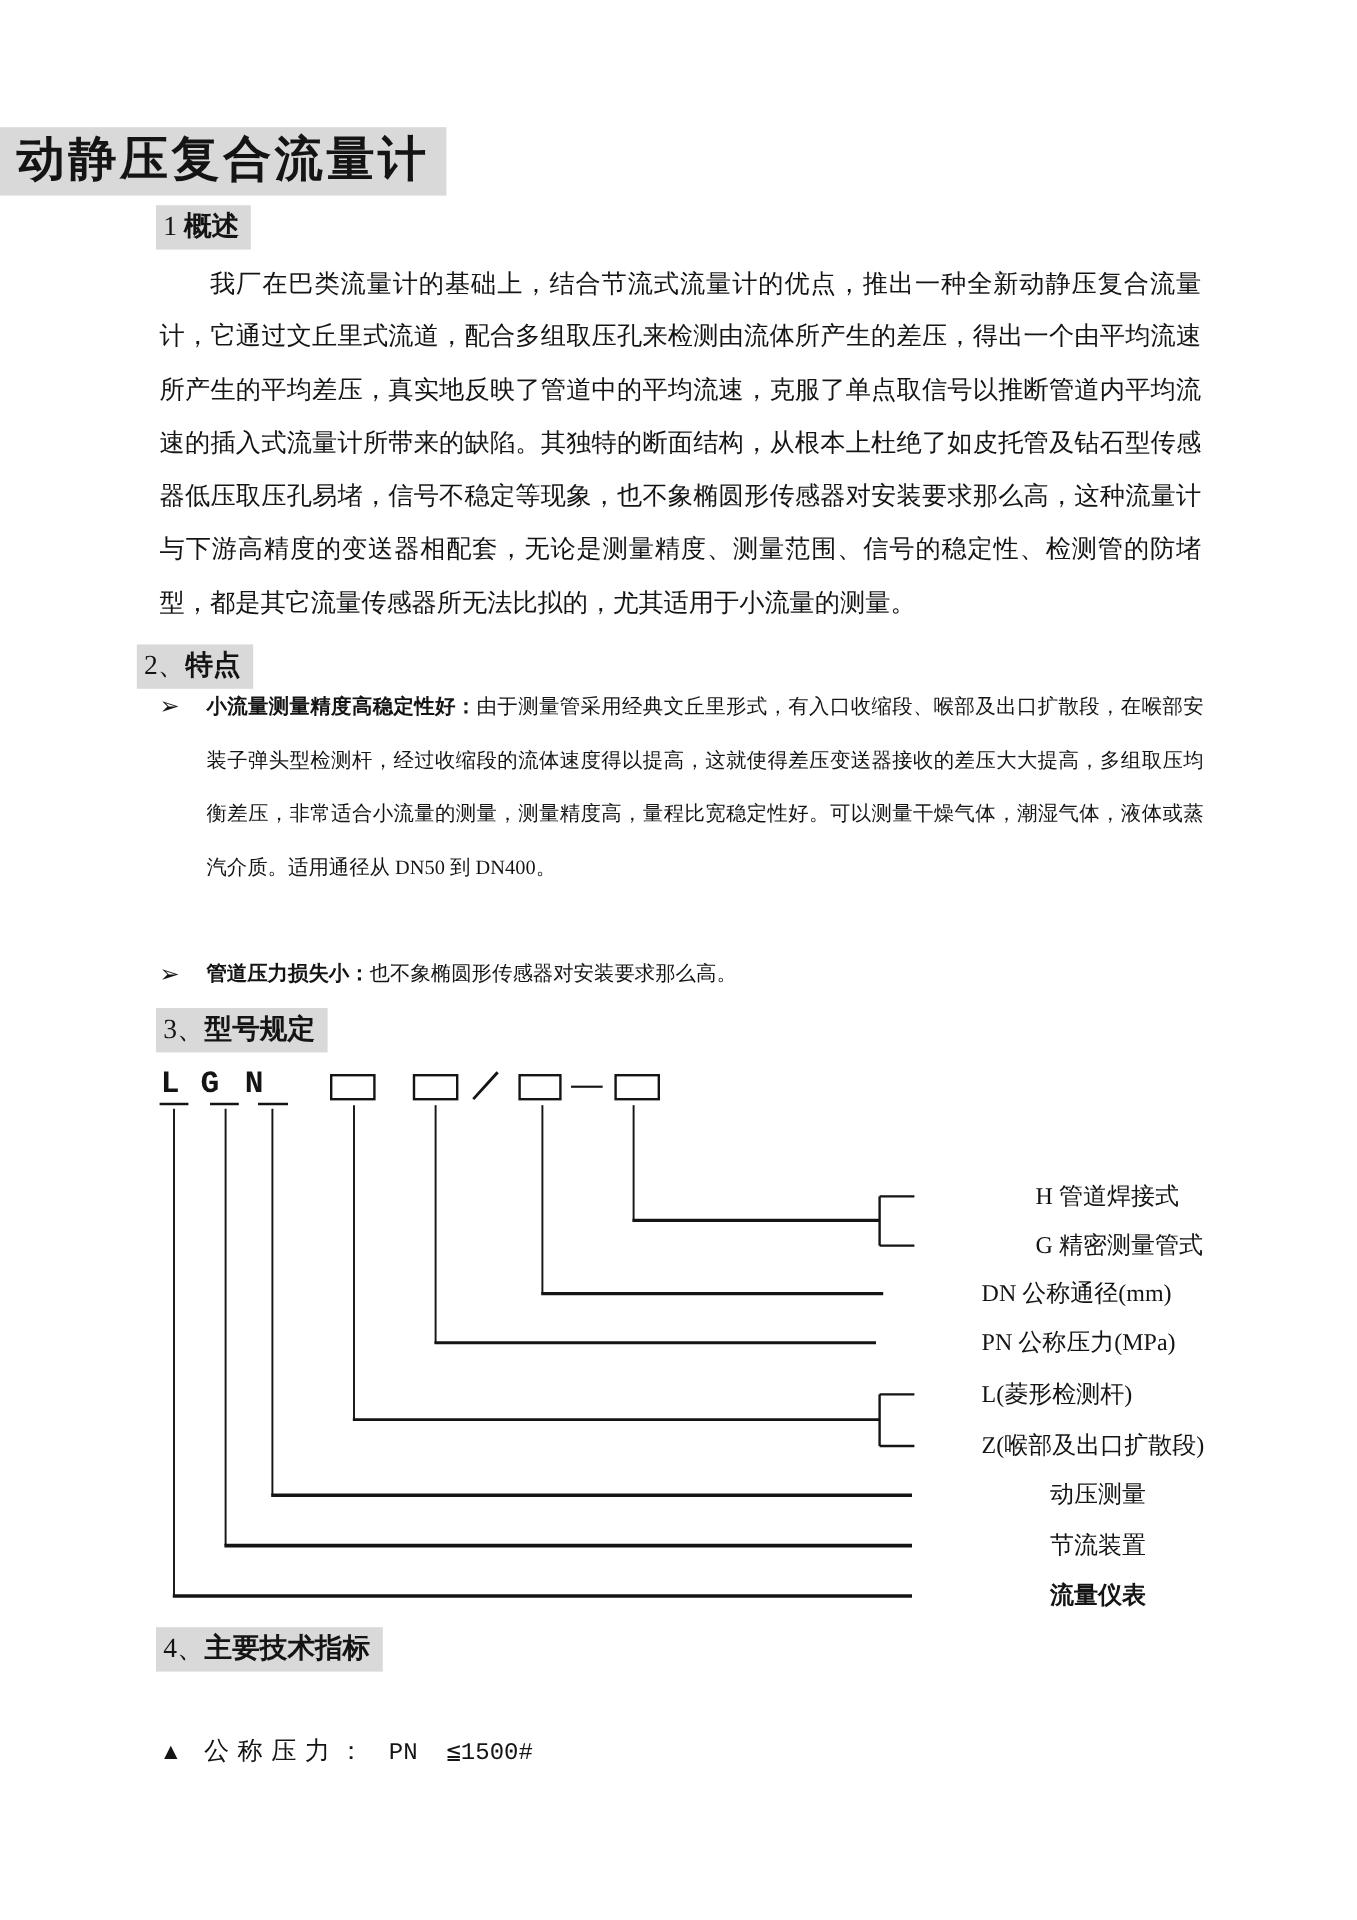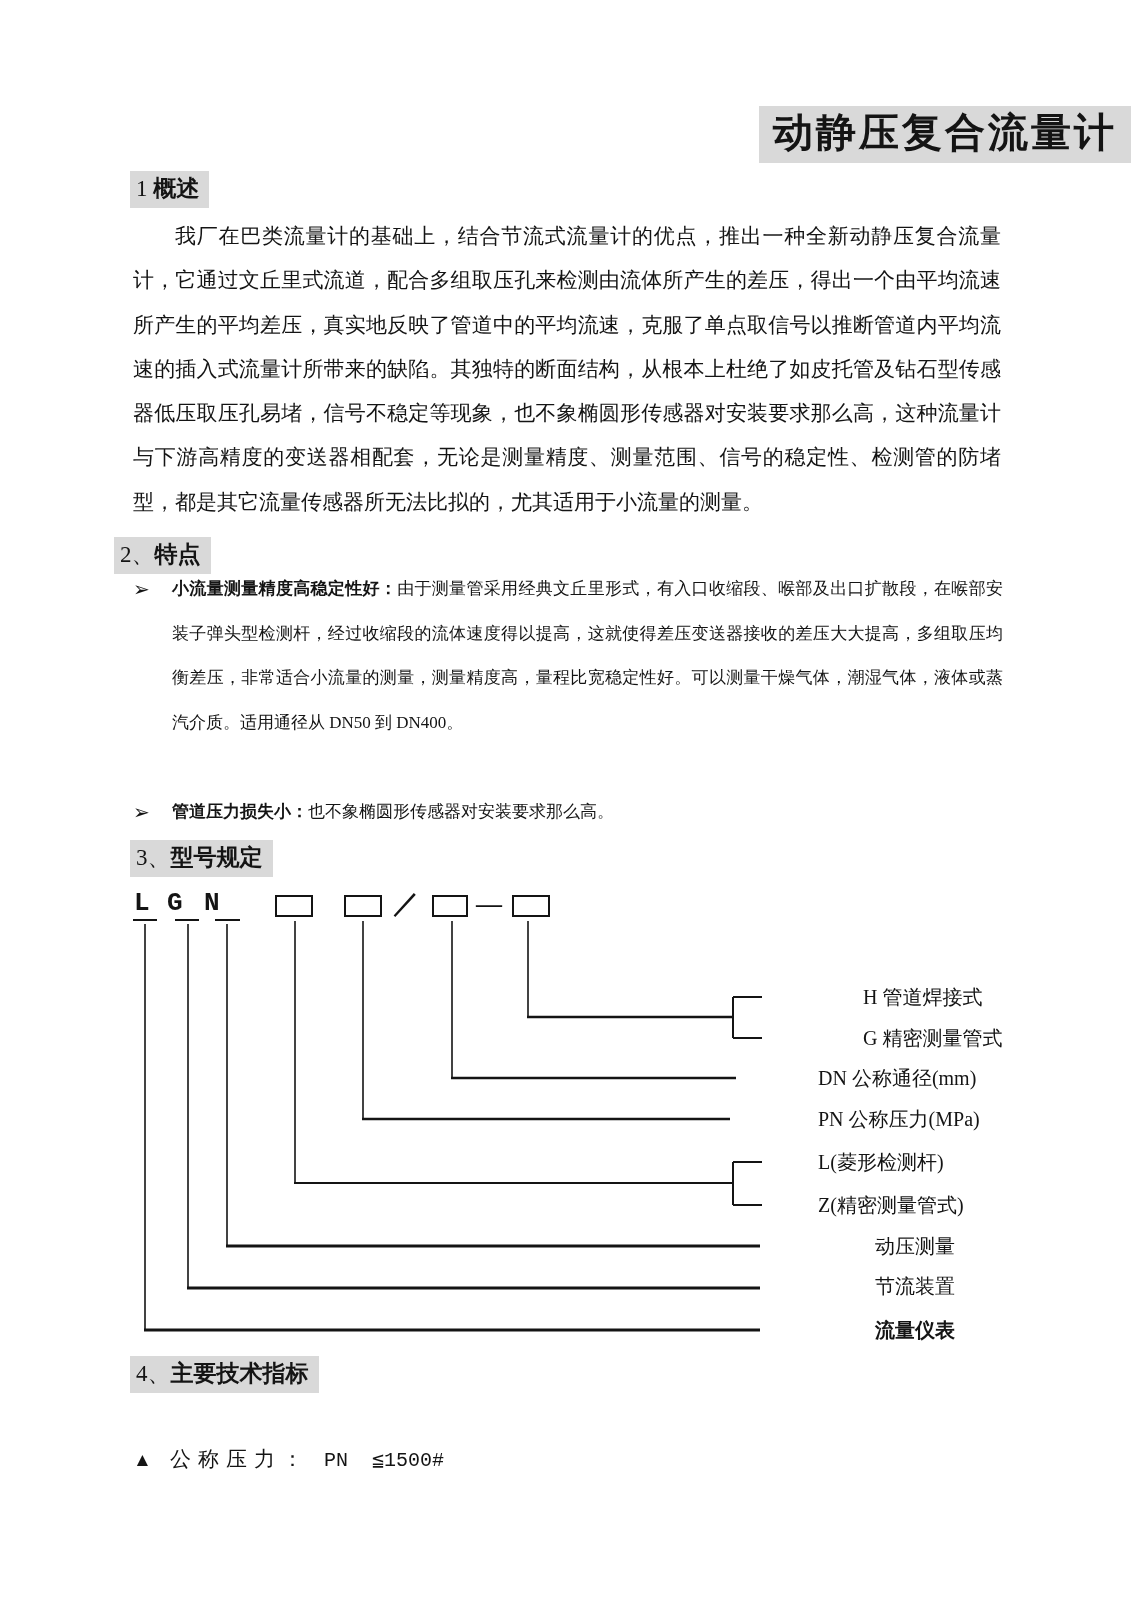--- a/index.html
+++ b/index.html
@@ -7,21 +7,21 @@
     position:relative;
     width:1131px;height:1600px;
     margin:0 auto;
     background:#ffffff;
     font-family:"Liberation Serif","DejaVu Serif",serif;
     color:#141414;
     overflow:hidden;
   }
   .hl{background:#d9d9d9;}
   
-  .title-row{position:absolute;left:0;top:106px;width:100%;text-align:right;}
+  .title-row{position:absolute;left:0;top:106px;width:100%;text-align:left;}
   .title-row .hl{
     display:inline-block;
     font-size:40px;font-weight:bold;letter-spacing:3px;
     padding:3px 14px 6px 14px;line-height:1.2;
   }
   
   .sec-h{position:absolute;font-size:23px;line-height:1.3;}
   .sec-h .hl{display:inline-block;padding:3px 10px 4px 6px;}
   .sec-h .num{font-weight:normal;}
   .sec-h .txt{font-weight:bold;}
@@ -133,23 +133,23 @@
     <path d="M187 1288 H760" stroke="#141414" stroke-width="3" fill="none"></path>
 
     <path d="M144 1330 H760" stroke="#141414" stroke-width="3" fill="none"></path>
   </svg>
 
   <div class="dlabel" style="left:863px;top:985px;">H 管道焊接式</div>
   <div class="dlabel" style="left:863px;top:1026px;">G 精密测量管式</div>
   <div class="dlabel" style="left:818px;top:1066px;">DN 公称通径(mm)</div>
   <div class="dlabel" style="left:818px;top:1107px;">PN 公称压力(MPa)</div>
   <div class="dlabel" style="left:818px;top:1150px;">L(菱形检测杆)</div>
-  <div class="dlabel" style="left:818px;top:1193px;">Z(精密测量管式)</div>
+  <div class="dlabel" style="left:818px;top:1193px;">Z(喉部及出口扩散段)</div>
   <div class="dlabel" style="left:875px;top:1234px;">动压测量</div>
-  <div class="dlabel" style="left:875px;top:1276px;font-family:Liberation Mono, monospace;">节流装置</div>
+  <div class="dlabel" style="left:875px;top:1276px;">节流装置</div>
   <div class="dlabel" style="left:875px;top:1318px;font-weight:bold;">流量仪表</div>
 
   <div class="sec-h" style="left:130px;top:1356px;">
     <span class="hl">
       <span class="num">4、</span><span class="txt">主要技术指标</span>
     </span>
   </div>
 
   <div class="spec-row" style="top:1445px;">
     <span class="spec-marker">▲</span><span class="spec-label">公称压力：</span><span class="spec-value">PN  ≦1500#</span>

